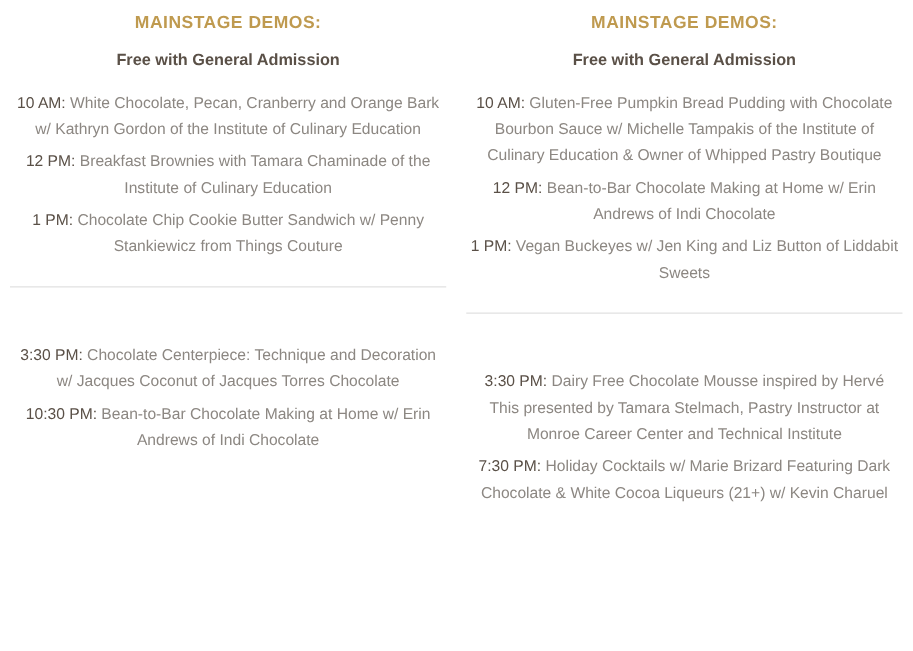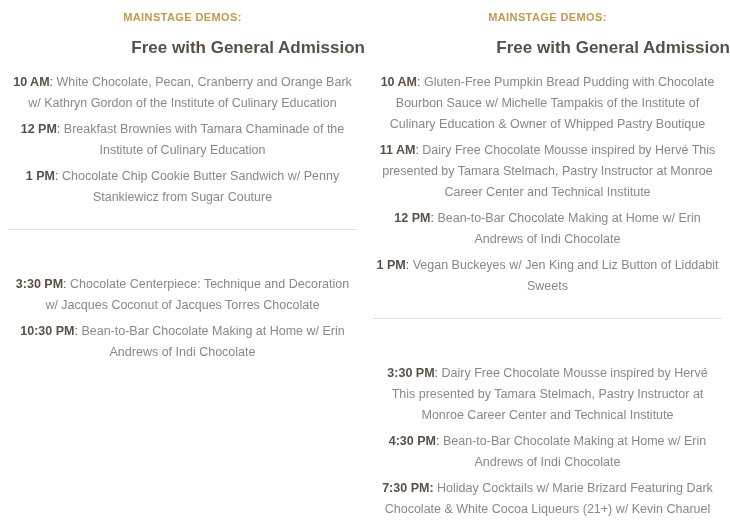--- a/index.html
+++ b/index.html
@@ -23,44 +23,43 @@
     display: flex;
     width: 730px;
     padding-top: 6px;
   }
   .column {
     width: 365px;
     text-align: center;
   }
   .title {
     color: var(--accent);
-    font-size: 11px;
+    font-size: 14px;
     font-weight: bold;
     letter-spacing: 0.4px;
     line-height: 22px;
     margin: 0 0 12px 0;
   }
   .subtitle {
     color: var(--heading);
-    font-size: 17px;
+    font-size: 13px;
     font-weight: bold;
     line-height: 16px;
     margin: 0 0 16px 0;
-    text-align: right;
   }
   .item {
     color: var(--body);
     font-size: 12.5px;
     line-height: 21px;
     margin: 0 auto 5px auto;
     max-width: 345px;
   }
   .time {
     color: var(--heading);
-    font-weight: bold;
+    font-weight: normal;
   }
   .sep {
     color: var(--heading);
   }
   hr.divider {
     border: none;
     border-top: 1px solid var(--divider);
     margin: 21px 8px 44px 8px;
   }
 </style>
@@ -72,49 +71,47 @@
   <section class="column">
     <h2 class="title">MAINSTAGE DEMOS:</h2>
     <h3 class="subtitle">Free with General Admission</h3>
     <div class="sections">
           <div class="section">
   <p class="item"><strong class="time">10 AM</strong><span class="sep">: </span><span class="desc">White Chocolate, Pecan, Cranberry and Orange Bark w/ Kathryn Gordon of the Institute of Culinary Education</span></p>
 
 
   <p class="item"><strong class="time">12 PM</strong><span class="sep">: </span><span class="desc">Breakfast Brownies with Tamara Chaminade of the Institute of Culinary Education</span></p>
 
-  <p class="item"><strong class="time">1 PM</strong><span class="sep">: </span><span class="desc">Chocolate Chip Cookie Butter Sandwich w/ Penny Stankiewicz from Sugar Couture</span></p>
+  <p class="item"><strong class="time">1 PM</strong><span class="sep">: </span><span class="desc">Chocolate Chip Cookie Butter Sandwich w/ Penny Stankiewicz from Things Couture</span></p>
 </div>
           <hr class="divider">
           <div class="section">
   <p class="item"><strong class="time">3:30 PM</strong><span class="sep">: </span><span class="desc">Chocolate Centerpiece: Technique and Decoration w/ Jacques Coconut of Jacques Torres Chocolate</span></p>
 
 
   <p class="item"><strong class="time">10:30 PM</strong><span class="sep">: </span><span class="desc">Bean-to-Bar Chocolate Making at Home w/ Erin Andrews of Indi Chocolate</span></p>
 </div>
         </div>
   </section>
 
   <section class="column">
     <h2 class="title">MAINSTAGE DEMOS:</h2>
     <h3 class="subtitle">Free with General Admission</h3>
     <div class="sections">
           <div class="section">
   <p class="item"><strong class="time">10 AM</strong><span class="sep">: </span><span class="desc">Gluten-Free Pumpkin Bread Pudding with Chocolate Bourbon Sauce w/ Michelle Tampakis of the Institute of Culinary Education &amp; Owner of Whipped Pastry Boutique</span></p>
 
-  <p class="item"><strong class="time">11 AM</strong><span class="sep">: </span><span class="desc">Dairy Free Chocolate Mousse inspired by Hervé This presented by Tamara Stelmach, Pastry Instructor at Monroe Career Center and Technical Institute</span></p>
 
   <p class="item"><strong class="time">12 PM</strong><span class="sep">: </span><span class="desc">Bean-to-Bar Chocolate Making at Home w/ Erin Andrews of Indi Chocolate</span></p>
 
   <p class="item"><strong class="time">1 PM</strong><span class="sep">: </span><span class="desc">Vegan Buckeyes w/ Jen King and Liz Button of Liddabit Sweets</span></p>
 </div>
           <hr class="divider">
           <div class="section">
   <p class="item"><strong class="time">3:30 PM</strong><span class="sep">: </span><span class="desc">Dairy Free Chocolate Mousse inspired by Hervé This presented by Tamara Stelmach, Pastry Instructor at Monroe Career Center and Technical Institute</span></p>
 
-  <p class="item"><strong class="time">4:30 PM</strong><span class="sep">: </span><span class="desc">Bean-to-Bar Chocolate Making at Home w/ Erin Andrews of Indi Chocolate</span></p>
 
   <p class="item"><strong class="time">7:30 PM:</strong><span class="sep"> </span><span class="desc">Holiday Cocktails w/ Marie Brizard Featuring Dark Chocolate &amp; White Cocoa Liqueurs (21+) w/ Kevin Charuel</span></p>
 </div>
         </div>
   </section>
 </div>
 </div>
 
 </body></html>

